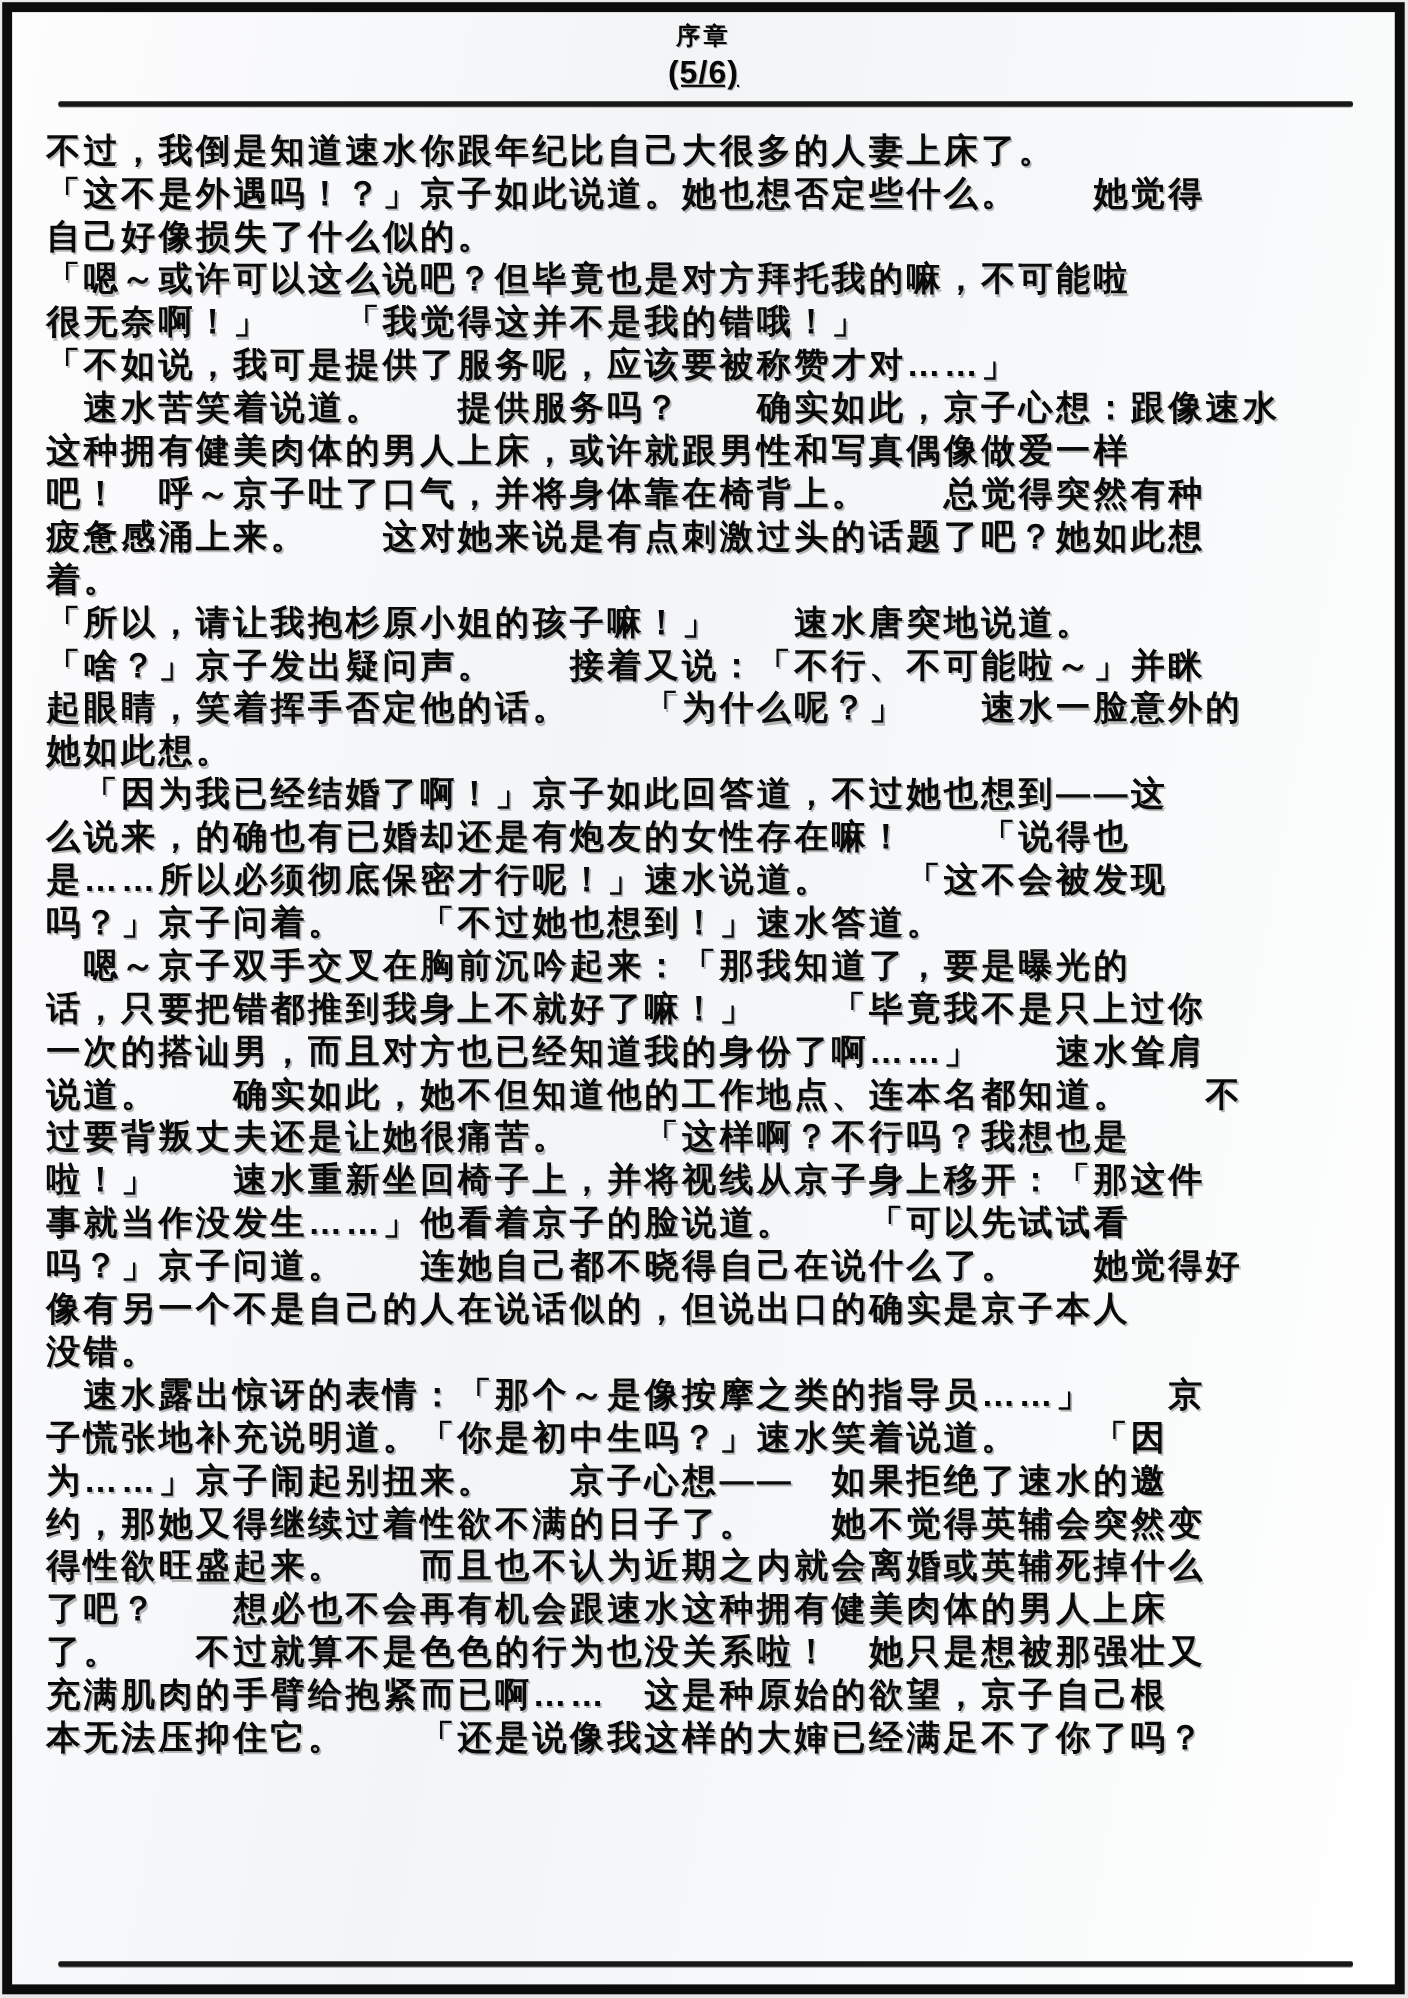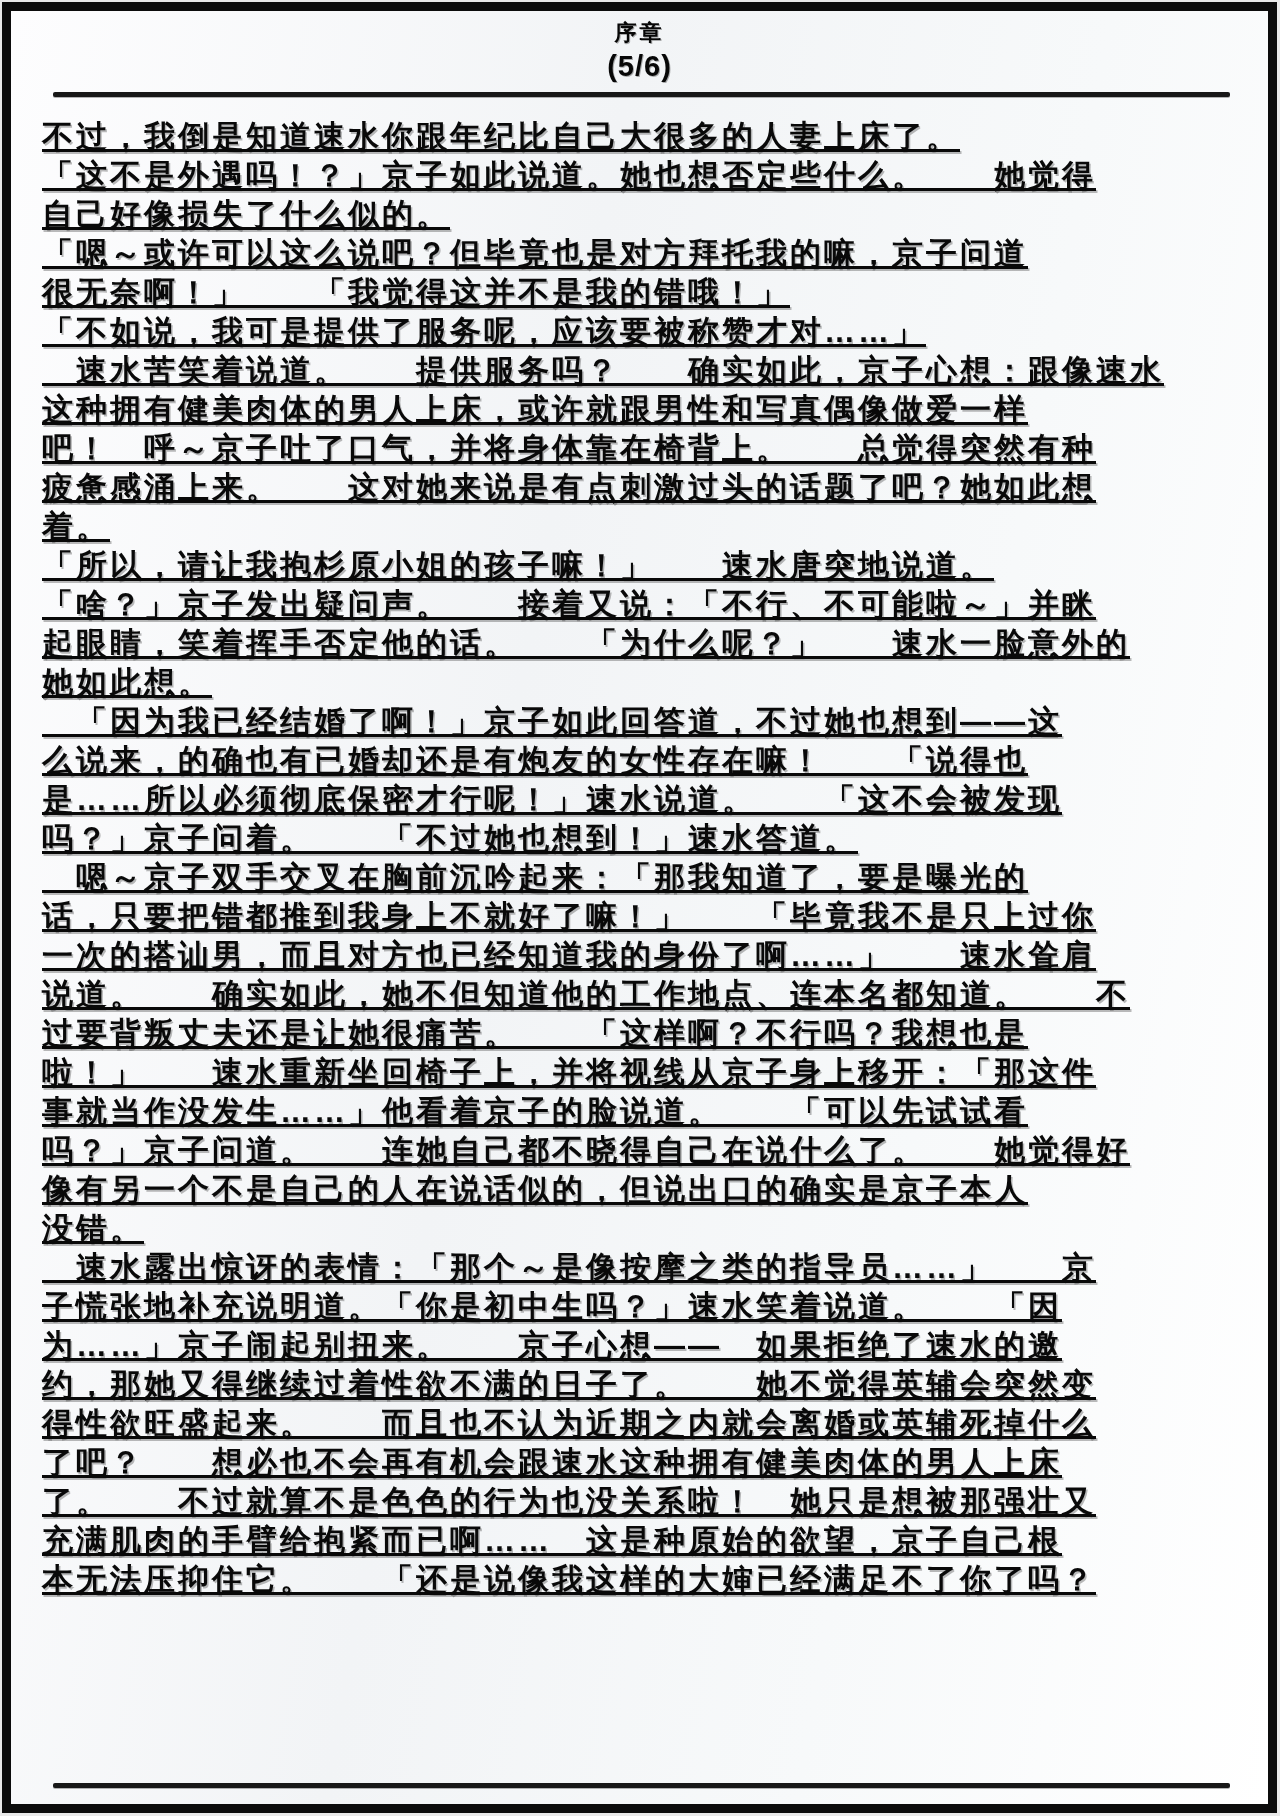--- a/index.html
+++ b/index.html
@@ -33,20 +33,21 @@
     letter-spacing: 3px;
     text-shadow: 1px 1px 0 rgba(30,30,30,0.35);
   }
   .page-indicator {
     font-size: 29px;
     line-height: 33px;
     font-weight: 900;
     color: #070707;
     letter-spacing: 1px;
     text-shadow: 1px 1px 0 rgba(30,30,30,0.35);
+    text-decoration: underline;
   }
   .rule {
     height: 5px;
     background: #181818;
     margin: 0 38px 0 42px;
     border-radius: 2px;
     box-shadow: 0 1px 0 rgba(90,90,90,0.45);
   }
   .rule-top {
     margin-top: 9px;
@@ -60,39 +61,38 @@
     padding: 20px 20px 0 31px;
   }
   .text-line {
     font-size: 31px;
     line-height: 39px;
     font-weight: 900;
     color: #090909;
     letter-spacing: 3px;
     white-space: pre;
     text-shadow: 1.5px 2px 0 rgba(45,45,45,0.32);
-    text-decoration: underline;
   }
 </style>
 </head>
 <body>
 
 <div class="page-frame">
   <header class="page-header">
     <div class="chapter-title">序章</div>
     <div class="page-indicator">(5/6)</div>
   </header>
 
   <div class="rule rule-top"></div>
 
   <main class="story">
     <div class="text-line">不过，我倒是知道速水你跟年纪比自己大很多的人妻上床了。</div>
     <div class="text-line">「这不是外遇吗！？」京子如此说道。她也想否定些什么。　　她觉得</div>
     <div class="text-line">自己好像损失了什么似的。</div>
-    <div class="text-line">「嗯～或许可以这么说吧？但毕竟也是对方拜托我的嘛，京子问道</div>
+    <div class="text-line">「嗯～或许可以这么说吧？但毕竟也是对方拜托我的嘛，不可能啦</div>
     <div class="text-line">很无奈啊！」　　「我觉得这并不是我的错哦！」</div>
     <div class="text-line">「不如说，我可是提供了服务呢，应该要被称赞才对……」</div>
     <div class="text-line">　速水苦笑着说道。　　提供服务吗？　　确实如此，京子心想：跟像速水</div>
     <div class="text-line">这种拥有健美肉体的男人上床，或许就跟男性和写真偶像做爱一样</div>
     <div class="text-line">吧！　呼～京子吐了口气，并将身体靠在椅背上。　　总觉得突然有种</div>
     <div class="text-line">疲惫感涌上来。　　这对她来说是有点刺激过头的话题了吧？她如此想</div>
     <div class="text-line">着。</div>
     <div class="text-line">「所以，请让我抱杉原小姐的孩子嘛！」　　速水唐突地说道。</div>
     <div class="text-line">「啥？」京子发出疑问声。　　接着又说：「不行、不可能啦～」并眯</div>
     <div class="text-line">起眼睛，笑着挥手否定他的话。　　「为什么呢？」　　速水一脸意外的</div>

